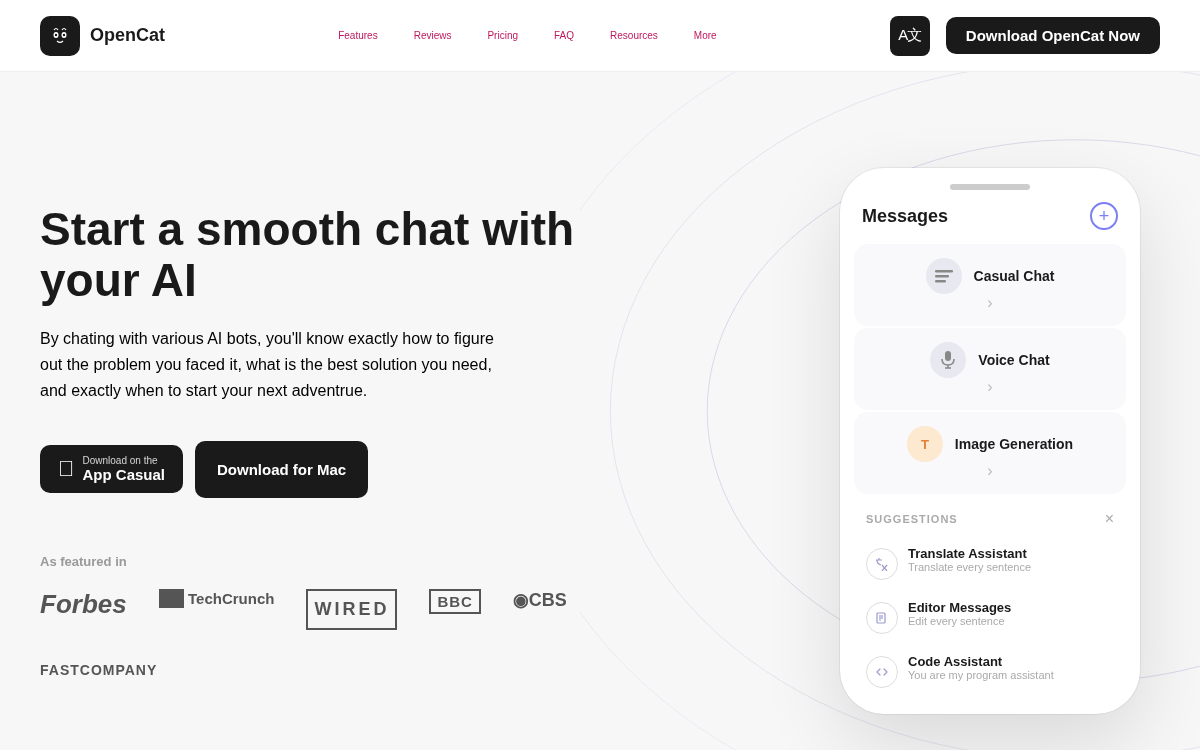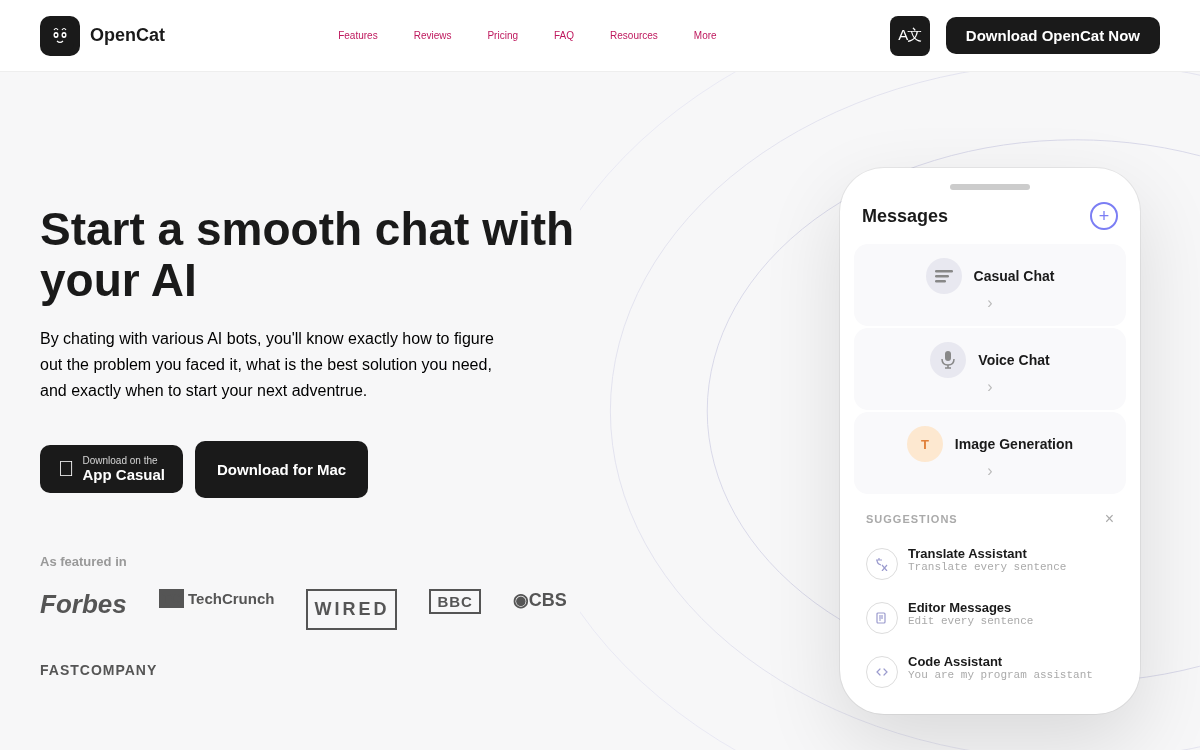--- a/index.html
+++ b/index.html
@@ -89,21 +89,21 @@
     .avatar-image { background: #fde8d0; color: #e0803a; font-size: 13px; font-weight: 700; }
     .chat-name { font-size: 14px; font-weight: 600; color: #1a1a1a; }
     .chat-chevron { color: #bbb; font-size: 16px; }
 
     .suggestions-header { display: flex; align-items: center; justify-content: space-between; padding: 4px 12px 8px 12px; }
     .suggestions-label { font-size: 11px; font-weight: 700; color: #aaa; letter-spacing: 1px; }
     .suggestions-close { color: #aaa; font-size: 16px; cursor: pointer; }
     .suggestion-item { display: flex; align-items: flex-start; gap: 10px; padding: 10px 12px; }
     .sugg-icon { width: 32px; height: 32px; border-radius: 50%; border: 1.5px solid #ddd; display: flex; align-items: center; justify-content: center; color: #9b9bce; font-size: 14px; flex-shrink: 0; margin-top: 2px; }
     .sugg-text-main { font-size: 13px; font-weight: 600; color: #1a1a1a; }
-    .sugg-text-sub { font-size: 11px; color: #aaa; font-family: Liberation Mono, monospace; }
+    .sugg-text-sub { font-size: 11px; color: #aaa; }
   </style>
 </head>
 <body>
 
 <nav>
   <a class="nav-logo" href="#">
     <div class="logo-icon">
       <svg viewBox="0 0 28 28" fill="none" xmlns="http://www.w3.org/2000/svg">
         <rect width="28" height="28" rx="6" fill="#1a1a1a"></rect>
         <ellipse cx="10" cy="13" rx="2.5" ry="3" fill="white"></ellipse>

